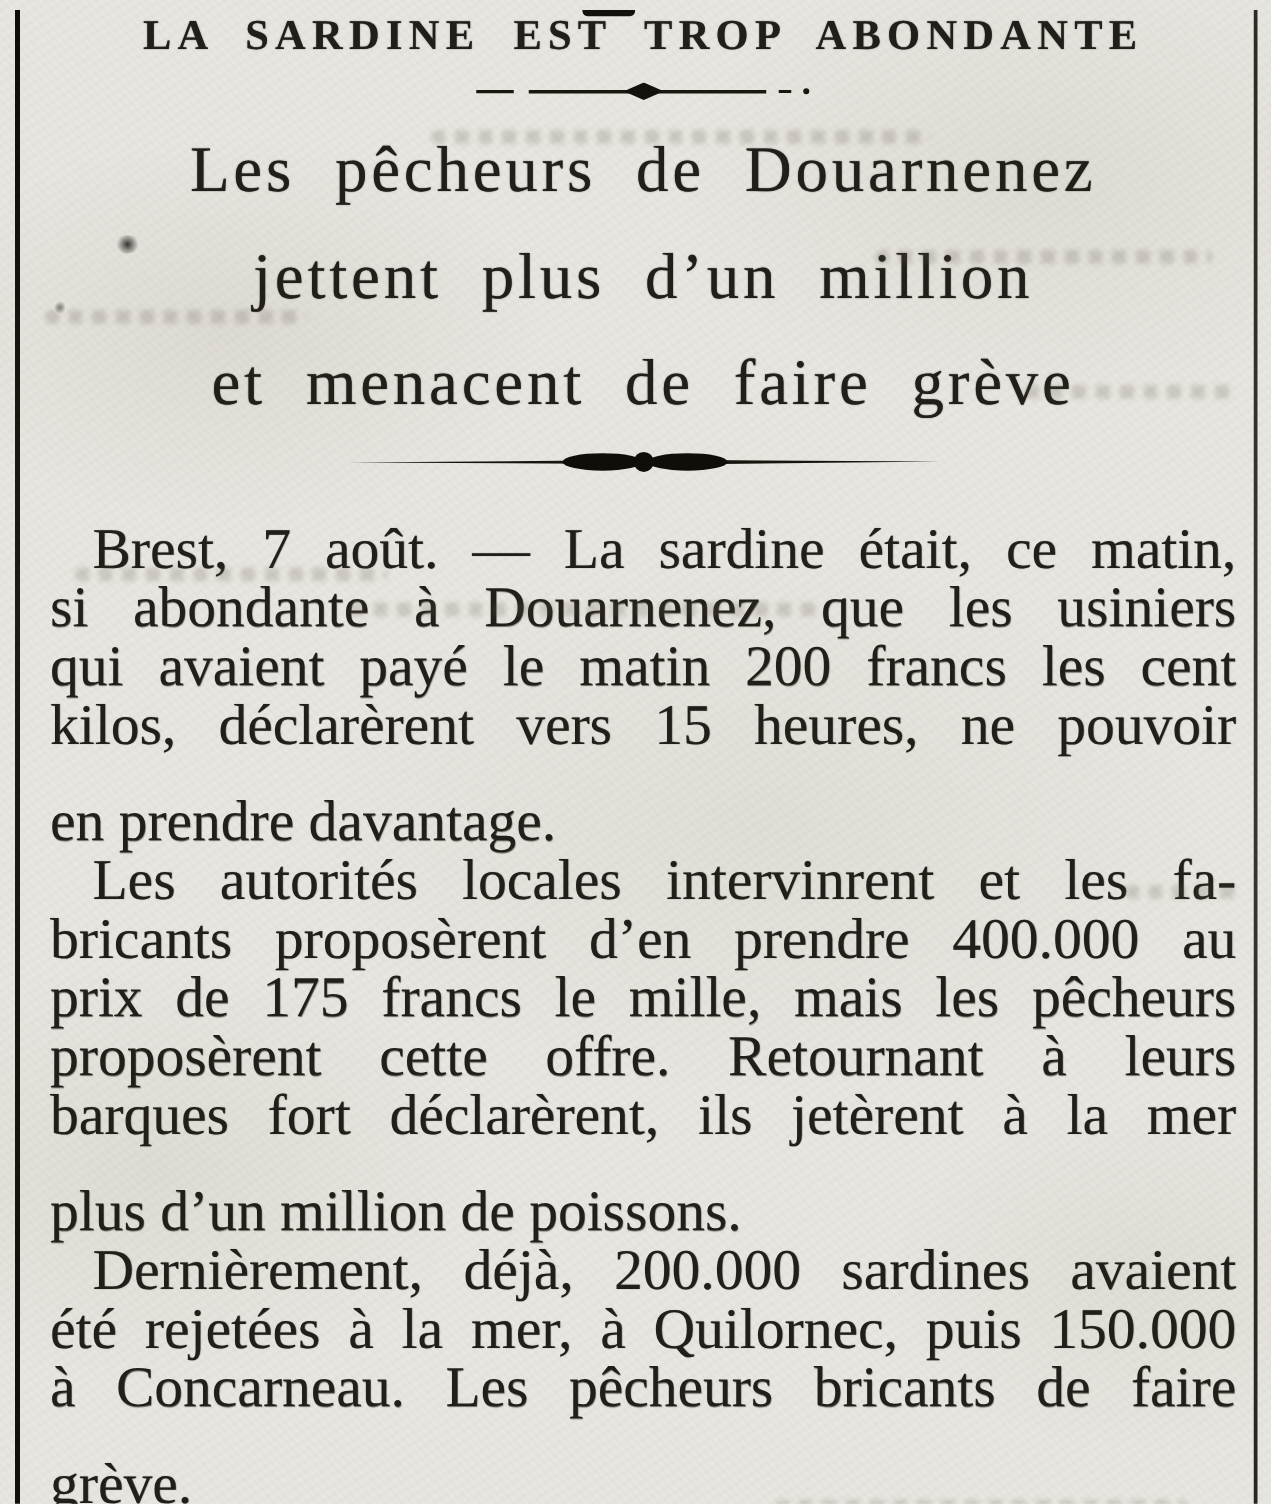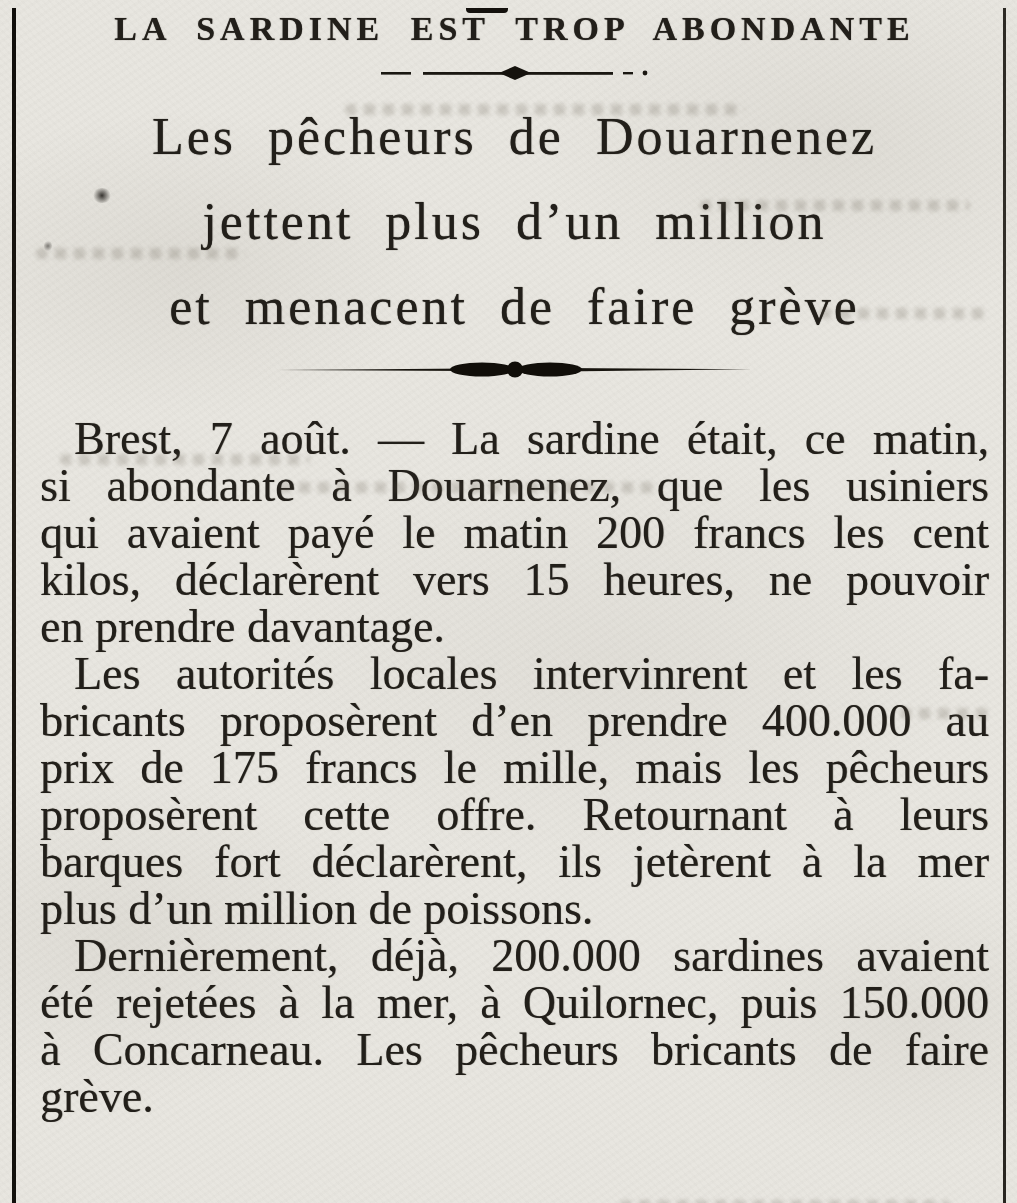--- a/index.html
+++ b/index.html
@@ -50,21 +50,21 @@
 
   
   .body-copy { margin-top: 36px; }
   .line {
     font-size: 46px; line-height: 47px;
     text-align: justify; text-align-last: justify;
     text-shadow: 0.4px 0.4px 0.8px rgba(32,28,20,.6);
     white-space: nowrap;
   }
   .line.first { text-indent: 34px; }
-  .line.last  { text-align-last: left; }
+  .line.last  { text-align-last: left; margin-top: 30px; }
 
   
   .smudge {
     position: absolute; height: 11px; border-radius: 5px;
     background: repeating-linear-gradient(90deg, rgba(95,88,75,.55) 0 11px, transparent 11px 19px);
     filter: blur(2.2px); opacity: .38; pointer-events: none;
   }
   .blot { position: absolute; border-radius: 50%;
     background: radial-gradient(circle, rgba(25,22,18,.85), rgba(25,22,18,0) 70%);
     pointer-events: none; }

